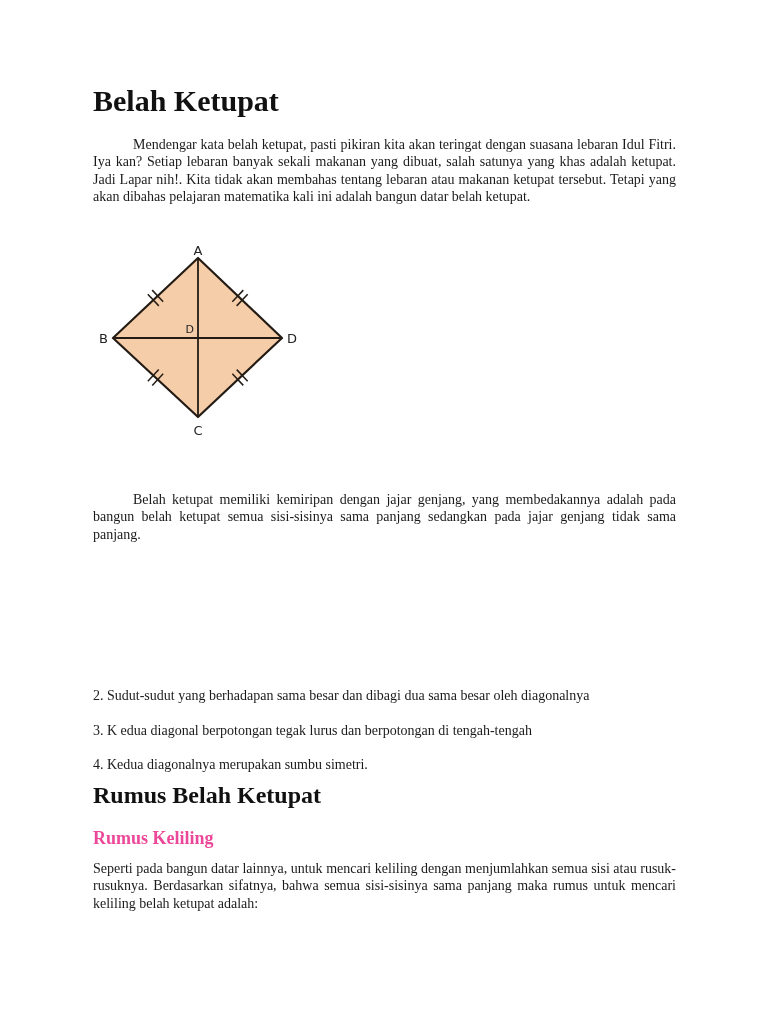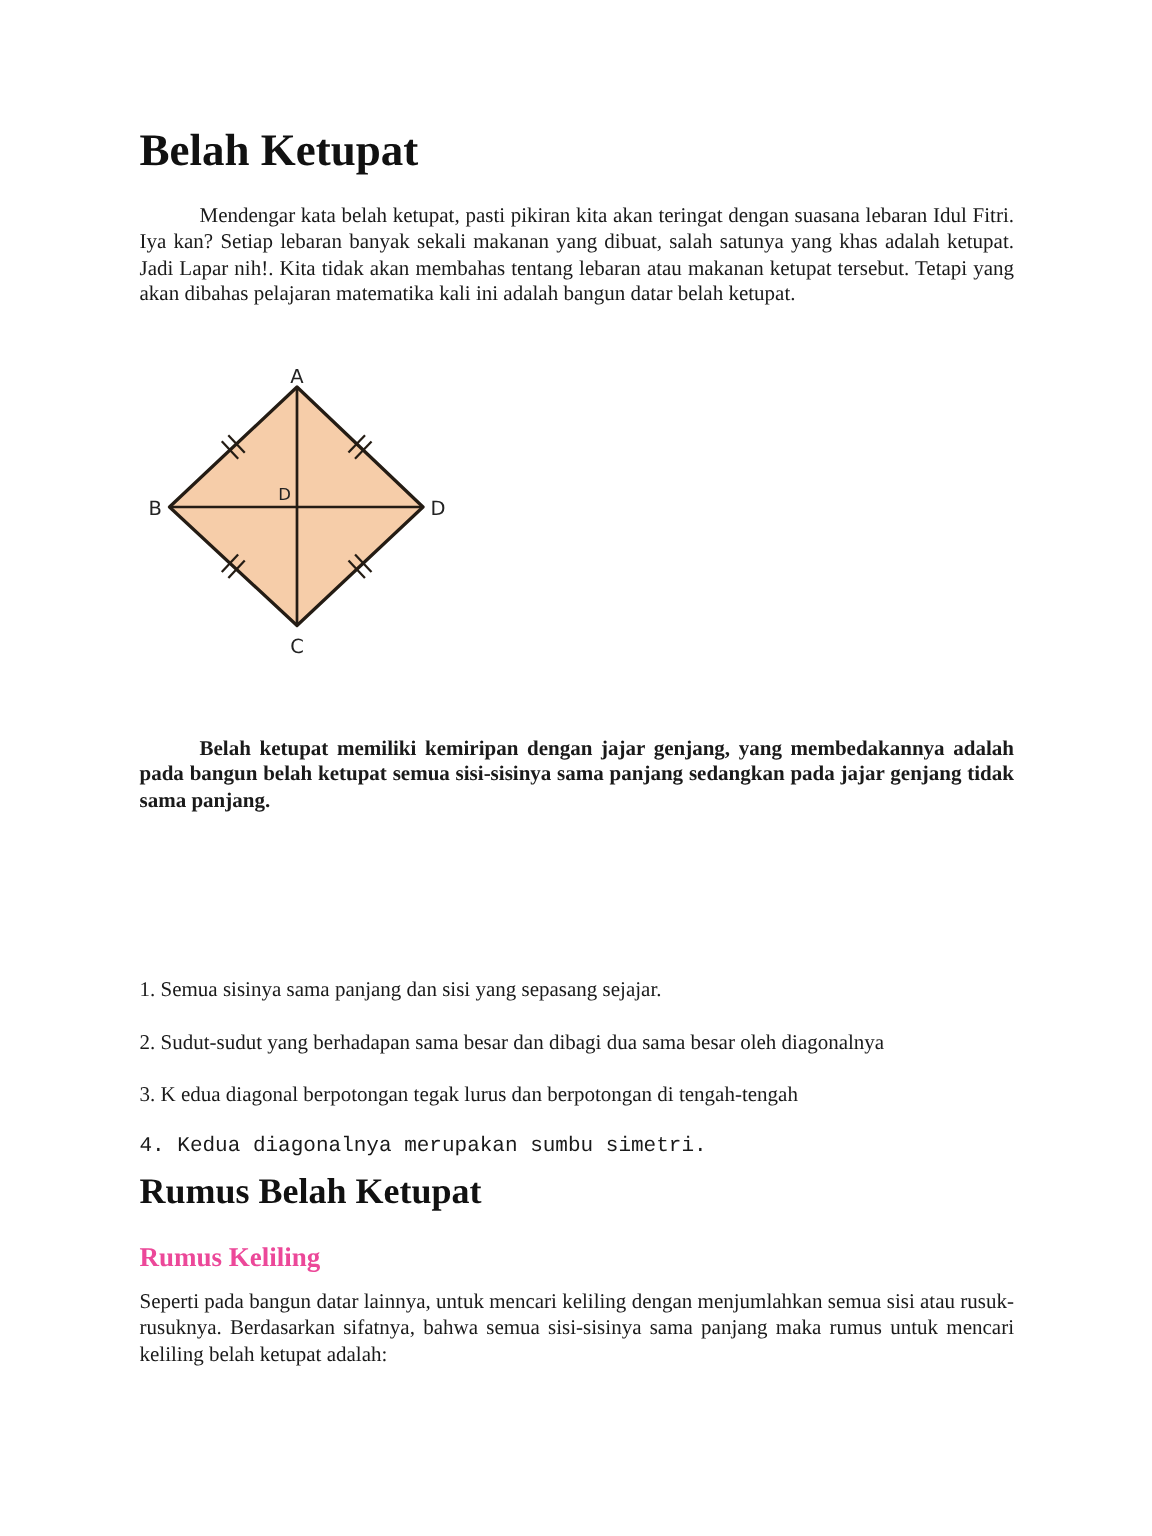--- a/index.html
+++ b/index.html
@@ -50,21 +50,21 @@
     position: absolute;
     left: 93px;
     top: 457px;
     width: 506px;
     margin: 0;
     font-size: 15px;
     font-style: italic;
     text-align: center;
     color: #1a1a1a;
   }
-  .para2 { top: 491px; font-weight: bold; }
+  .para2 { top: 491px; }
   .para3 {
     top: 557px;
   }
   .para3 .def-text { color: #2222b2; }
   .para3 .def-term {
     color: #1b1bac;
     font-weight: bold;
   }
   h2.section-heading {
     margin: 0;
@@ -76,21 +76,21 @@
   .h2-sifat { top: 608px; }
   .prop-item {
     margin: 0;
     font-size: 14px;
     line-height: 17.4px;
     text-align: left;
   }
   .item-0 { top: 652px; }
   .item-1 { top: 687px; }
   .item-2 { top: 722px; }
-  .item-3 { top: 756px; font-family: Liberation Mono, monospace; }
+  .item-3 { top: 756px; }
   .h2-rumus { top: 782px; }
   h3.sub-heading {
     top: 829px;
     margin: 0;
     font-size: 18px;
     font-weight: bold;
     line-height: 1.1;
     color: #ec4899;
   }
   .para4 { top: 860px; }
@@ -143,21 +143,20 @@
       <text x="199" y="97" text-anchor="start">D</text>
       <text x="106" y="87" text-anchor="end" class="center-label">D</text>
     </svg>
   </div>
 
 
   <p class="block body-text indent para2">Belah ketupat memiliki kemiripan dengan jajar genjang, yang membedakannya adalah pada bangun belah ketupat semua sisi-sisinya sama panjang sedangkan pada jajar genjang tidak sama panjang.</p>
 
 
 
-  <p class="block prop-item item-0">1. Semua sisinya sama panjang dan sisi yang sepasang sejajar.</p>
   <p class="block prop-item item-1">2. Sudut-sudut yang berhadapan sama besar dan dibagi dua sama besar oleh diagonalnya</p>
   <p class="block prop-item item-2">3. K edua diagonal berpotongan tegak lurus dan berpotongan di tengah-tengah</p>
   <p class="block prop-item item-3">4. Kedua diagonalnya merupakan sumbu simetri.</p>
 
   <h2 class="block section-heading h2-rumus">Rumus Belah Ketupat</h2>
 
   <h3 class="block sub-heading">Rumus Keliling</h3>
 
   <p class="block body-text para4">Seperti pada bangun datar lainnya, untuk mencari keliling dengan menjumlahkan semua sisi atau rusuk-rusuknya. Berdasarkan sifatnya, bahwa semua sisi-sisinya sama panjang maka rumus untuk mencari keliling belah ketupat adalah:</p>
 

